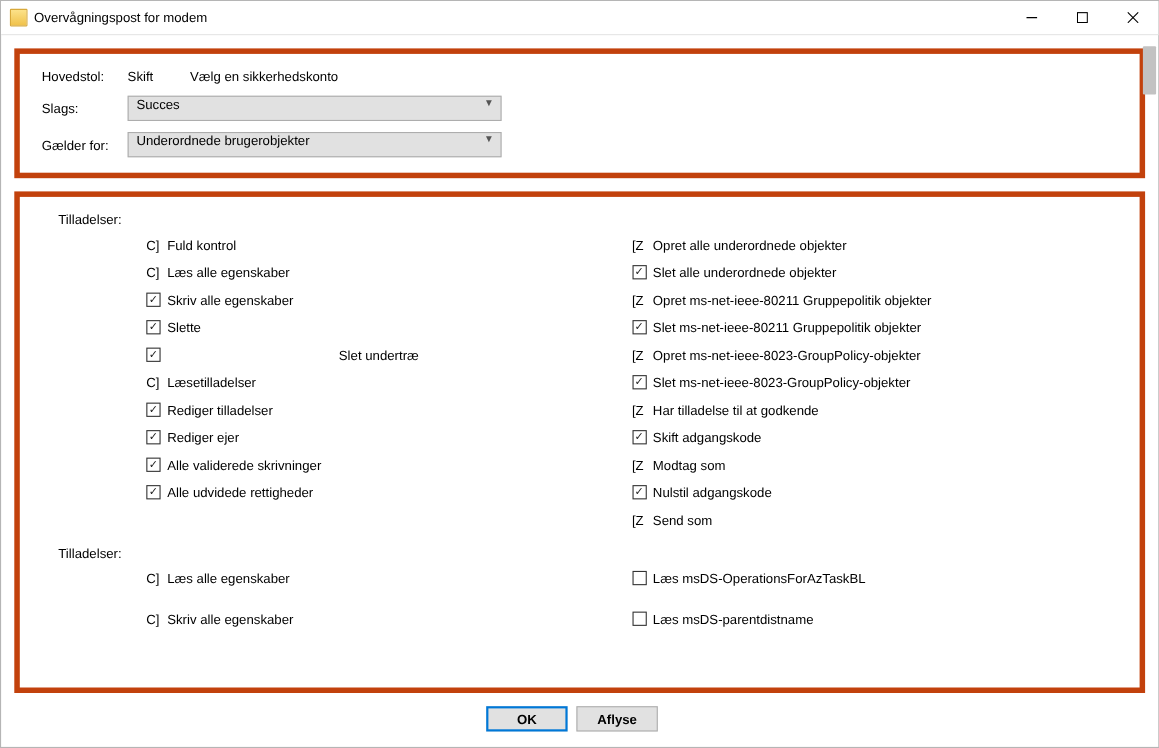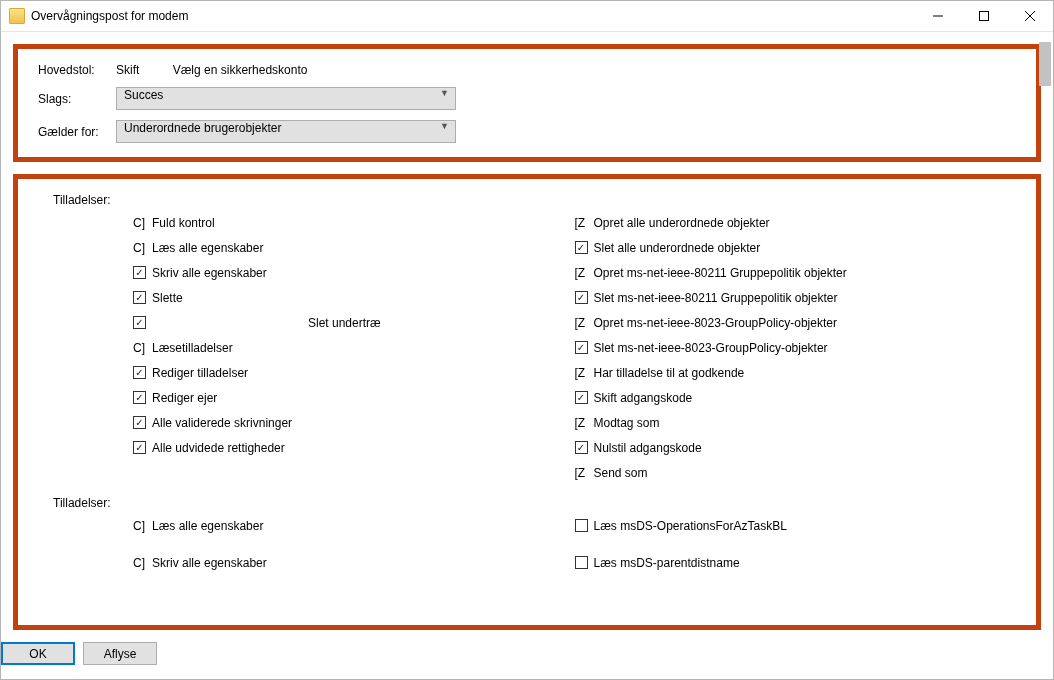--- a/index.html
+++ b/index.html
@@ -143,23 +143,24 @@
     margin-top:6px;
   }
   .prop-col {
     flex:1;
     display:flex;
     flex-direction:column;
     gap: 18px;
   }
   .buttonbar {
     display:flex;
-    justify-content:flex-start;
+    justify-content:center;
     gap:8px;
     padding: 0 14px 14px 0;
+    font-weight: bold;
   }
   .btn {
     min-width: 74px;
     height:23px;
     padding: 0 12px;
     background:#e1e1e1;
     border:1px solid #adadad;
     display:flex;
     align-items:center;
     justify-content:center;

